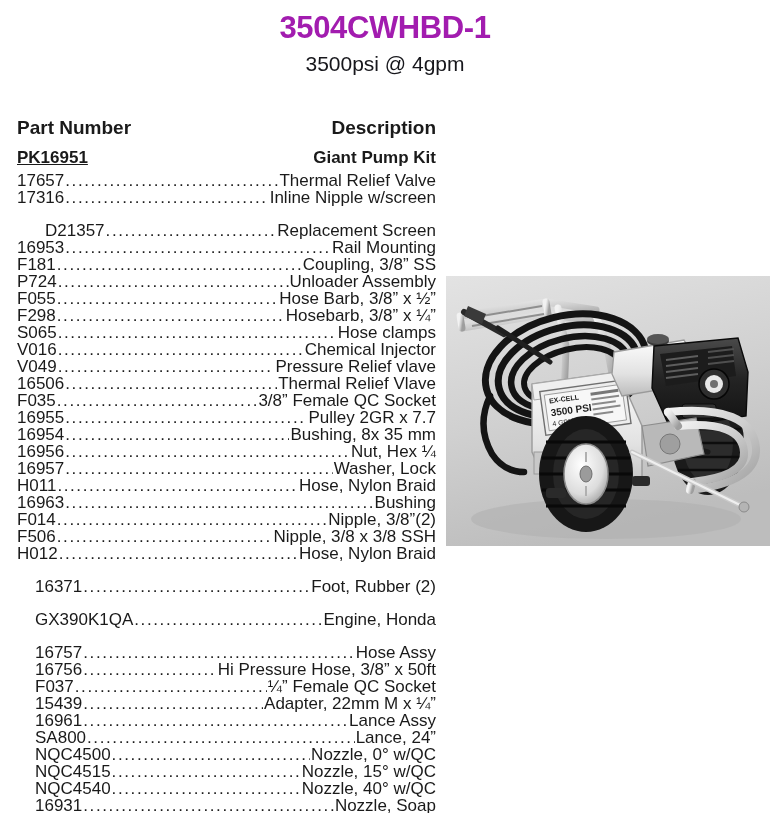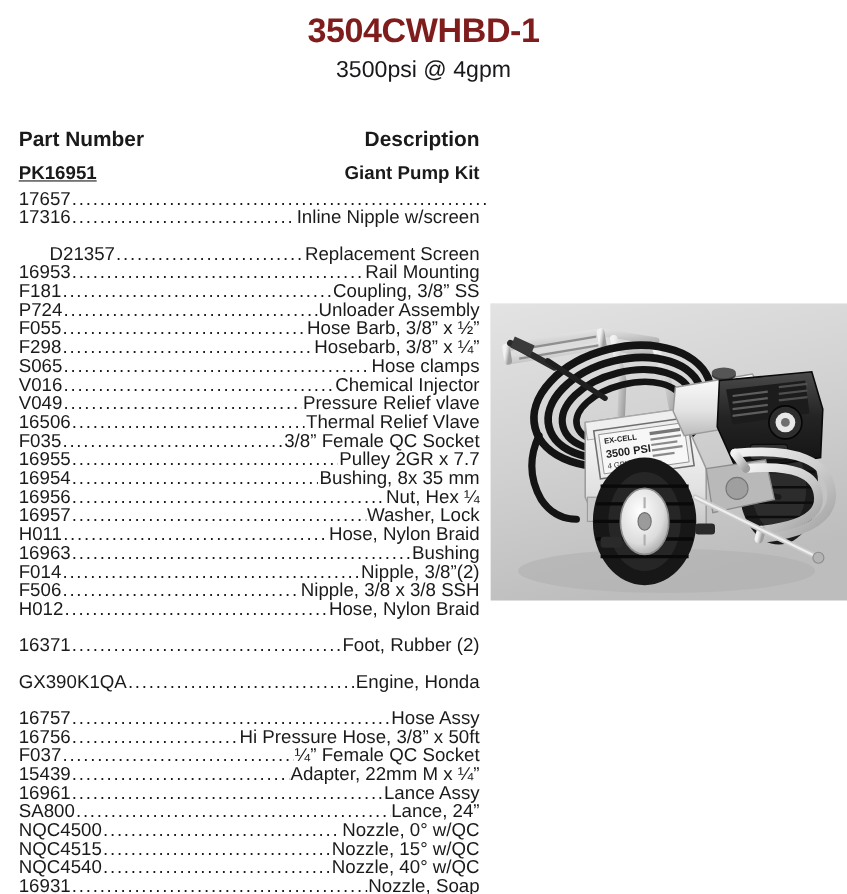--- a/index.html
+++ b/index.html
@@ -19,21 +19,21 @@
   
   #doc-title {
     position: absolute;
     top: 10px;
     left: 0;
     width: 770px;
     text-align: center;
     font-size: 31px;
     font-weight: bold;
     letter-spacing: -0.4px;
-    color: #7f1d1d;
+    color: #a21caf;
   }
   #doc-subtitle {
     position: absolute;
     top: 52px;
     left: 0;
     width: 770px;
     text-align: center;
     font-size: 21px;
     font-weight: normal;
     color: #17171c;
@@ -96,20 +96,21 @@
     top: 172px;
     left: 0;
     width: 445px;
   }
   .parts-group {
     margin: 0;
     padding: 0;
   }
   .parts-group + .parts-group {
     margin-top: 16px;
+    padding-left: 18px;
   }
   .part-row {
     display: flex;
     align-items: center;
     height: 17px;
     line-height: 17px;
     font-size: 17px;
     white-space: nowrap;
     padding-left: 17px;
   }
@@ -164,20 +165,21 @@
 <div id="kit-row">
   <span id="kit-number">PK16951</span>
   <span id="kit-name">Giant Pump Kit</span>
 </div>
 
 <div id="parts-list">
     <div class="parts-group">
       <div class="part-row">
         <span class="part-number">17657</span>
         <span class="leader">.........................................................................................</span>
+        <span class="part-desc">Thermal Relief Valve</span>
       </div>
       <div class="part-row">
         <span class="part-number">17316</span>
         <span class="leader">.........................................................................................</span>
         <span class="part-desc">Inline Nipple w/screen</span>
       </div>
       <div class="part-row indented">
         <span class="part-number">D21357</span>
         <span class="leader">.........................................................................................</span>
         <span class="part-desc">Replacement Screen</span>

